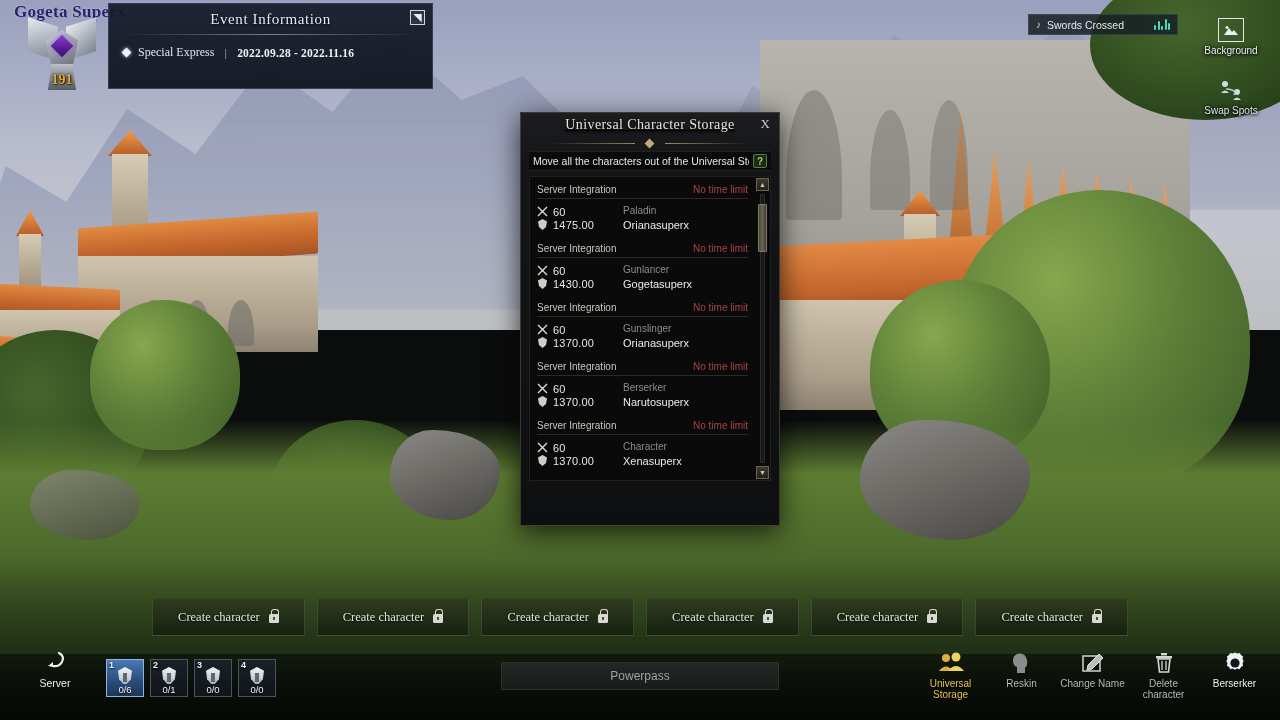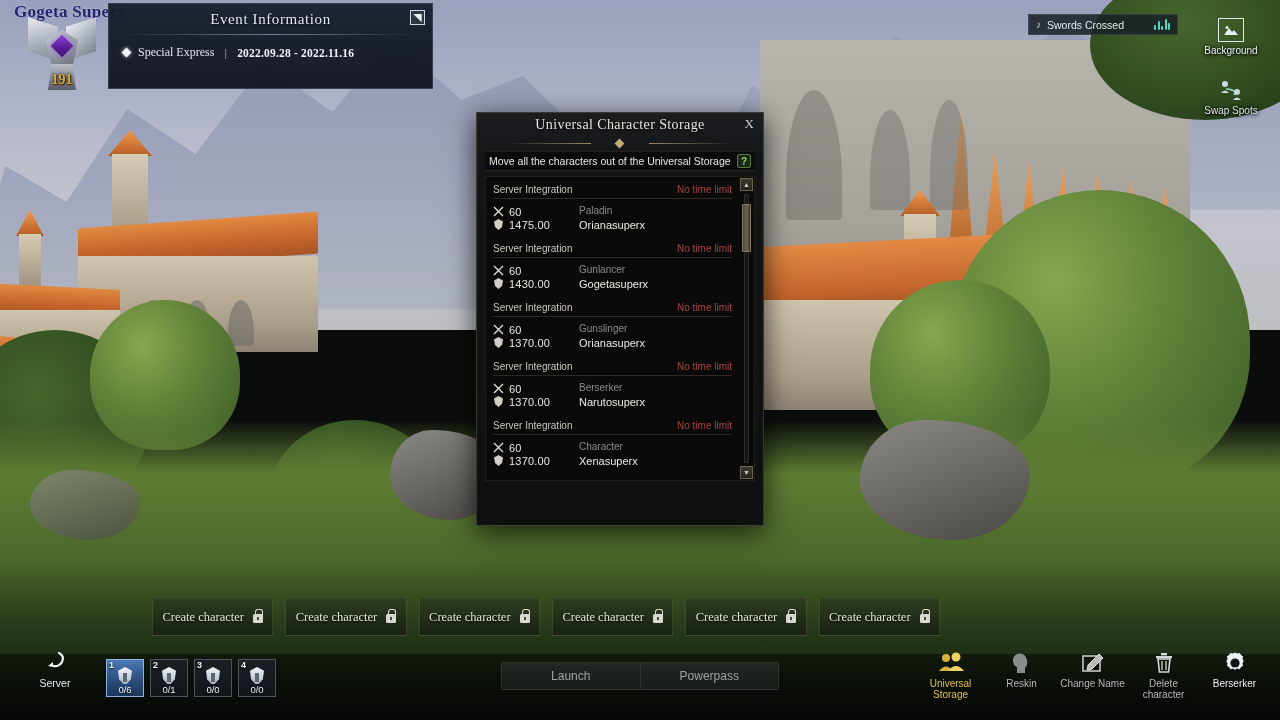--- a/index.html
+++ b/index.html
@@ -214,24 +214,25 @@
     border: 1.5px solid #dfe6ee; display: flex; align-items: center;
     justify-content: center; color: #e7edf4;
   }
   .side-btn .lbl {
     font-size: 10px; color: #e8eef4; text-shadow: 0 1px 3px #000, 0 0 5px #000;
   }
   .side-btn.dim .lbl { color: #dbe4ec; }
 
   
   .dialog {
-    position: absolute; left: 476px; top: 112px; width: 288px; height: 414px;
+    position: absolute; left: 520px; top: 112px; width: 260px; height: 414px;
     background: linear-gradient(180deg,#1b1d20 0%,#141517 12%,#0e0f11 100%);
     border: 1px solid rgba(150,140,110,.32);
     box-shadow: 0 6px 26px rgba(0,0,0,.72);
+    text-decoration: underline;
   }
   .dlg-titlebar { position: relative; height: 26px; }
   .dlg-title {
     text-align: center; padding-top: 4px;
     font-family: "Liberation Serif", serif; font-size: 14px; color: #e8e5dc;
     letter-spacing: .4px; text-shadow: 0 1px 3px #000;
   }
   .dlg-close {
     position: absolute; right: 9px; top: 4px; font-size: 13px; color: #cfcec6;
     font-family: "Liberation Serif", serif; cursor: pointer; line-height: 1;
@@ -313,21 +314,21 @@
     display: flex; align-items: center; justify-content: center;
     font-size: 11px; color: #eceae3; cursor: pointer;
   }
   .footer-glow {
     position: absolute; left: 8px; top: 4px; width: 86px; height: 44px;
     background: radial-gradient(ellipse at 40% 55%, rgba(70,100,130,.40) 0%, rgba(30,45,60,0) 72%);
   }
 
   
   .create-row {
-    position: absolute; left: 152px; top: 598px; width: 788px; height: 38px;
+    position: absolute; left: 152px; top: 598px; width: 976px; height: 38px;
     display: flex; gap: 12px;
   }
   .create-btn {
     flex: 1; height: 38px;
     background: linear-gradient(180deg, rgba(44,56,30,.80) 0%, rgba(32,42,22,.86) 55%, rgba(22,30,16,.88) 100%);
     border: 1px solid rgba(120,135,90,.30);
     display: flex; align-items: center; justify-content: center; gap: 9px;
     cursor: pointer;
   }
   .create-btn .t {
@@ -779,21 +780,20 @@
       <span class="cnt">0/0</span>
     </div>
     <div class="slot">
       <span class="num">4</span>
       <span class="helm"></span>
       <span class="cnt">0/0</span>
     </div>
   </div>
 
   <div class="launch-group">
-    <div class="launch-btn">Launch</div>
     <div class="pp-btn">Powerpass</div>
   </div>
 
   <div class="tools">
     <div class="tool active">
       <div class="ic">
         <svg width="28" height="22" viewBox="0 0 28 22">
           <circle cx="9" cy="6" r="4" fill="#d8b23a"></circle>
             <path d="M2 19 q7-9 14 0 z" fill="#d8b23a"></path>
           <circle cx="19" cy="5" r="4.5" fill="#f0d25e"></circle>

